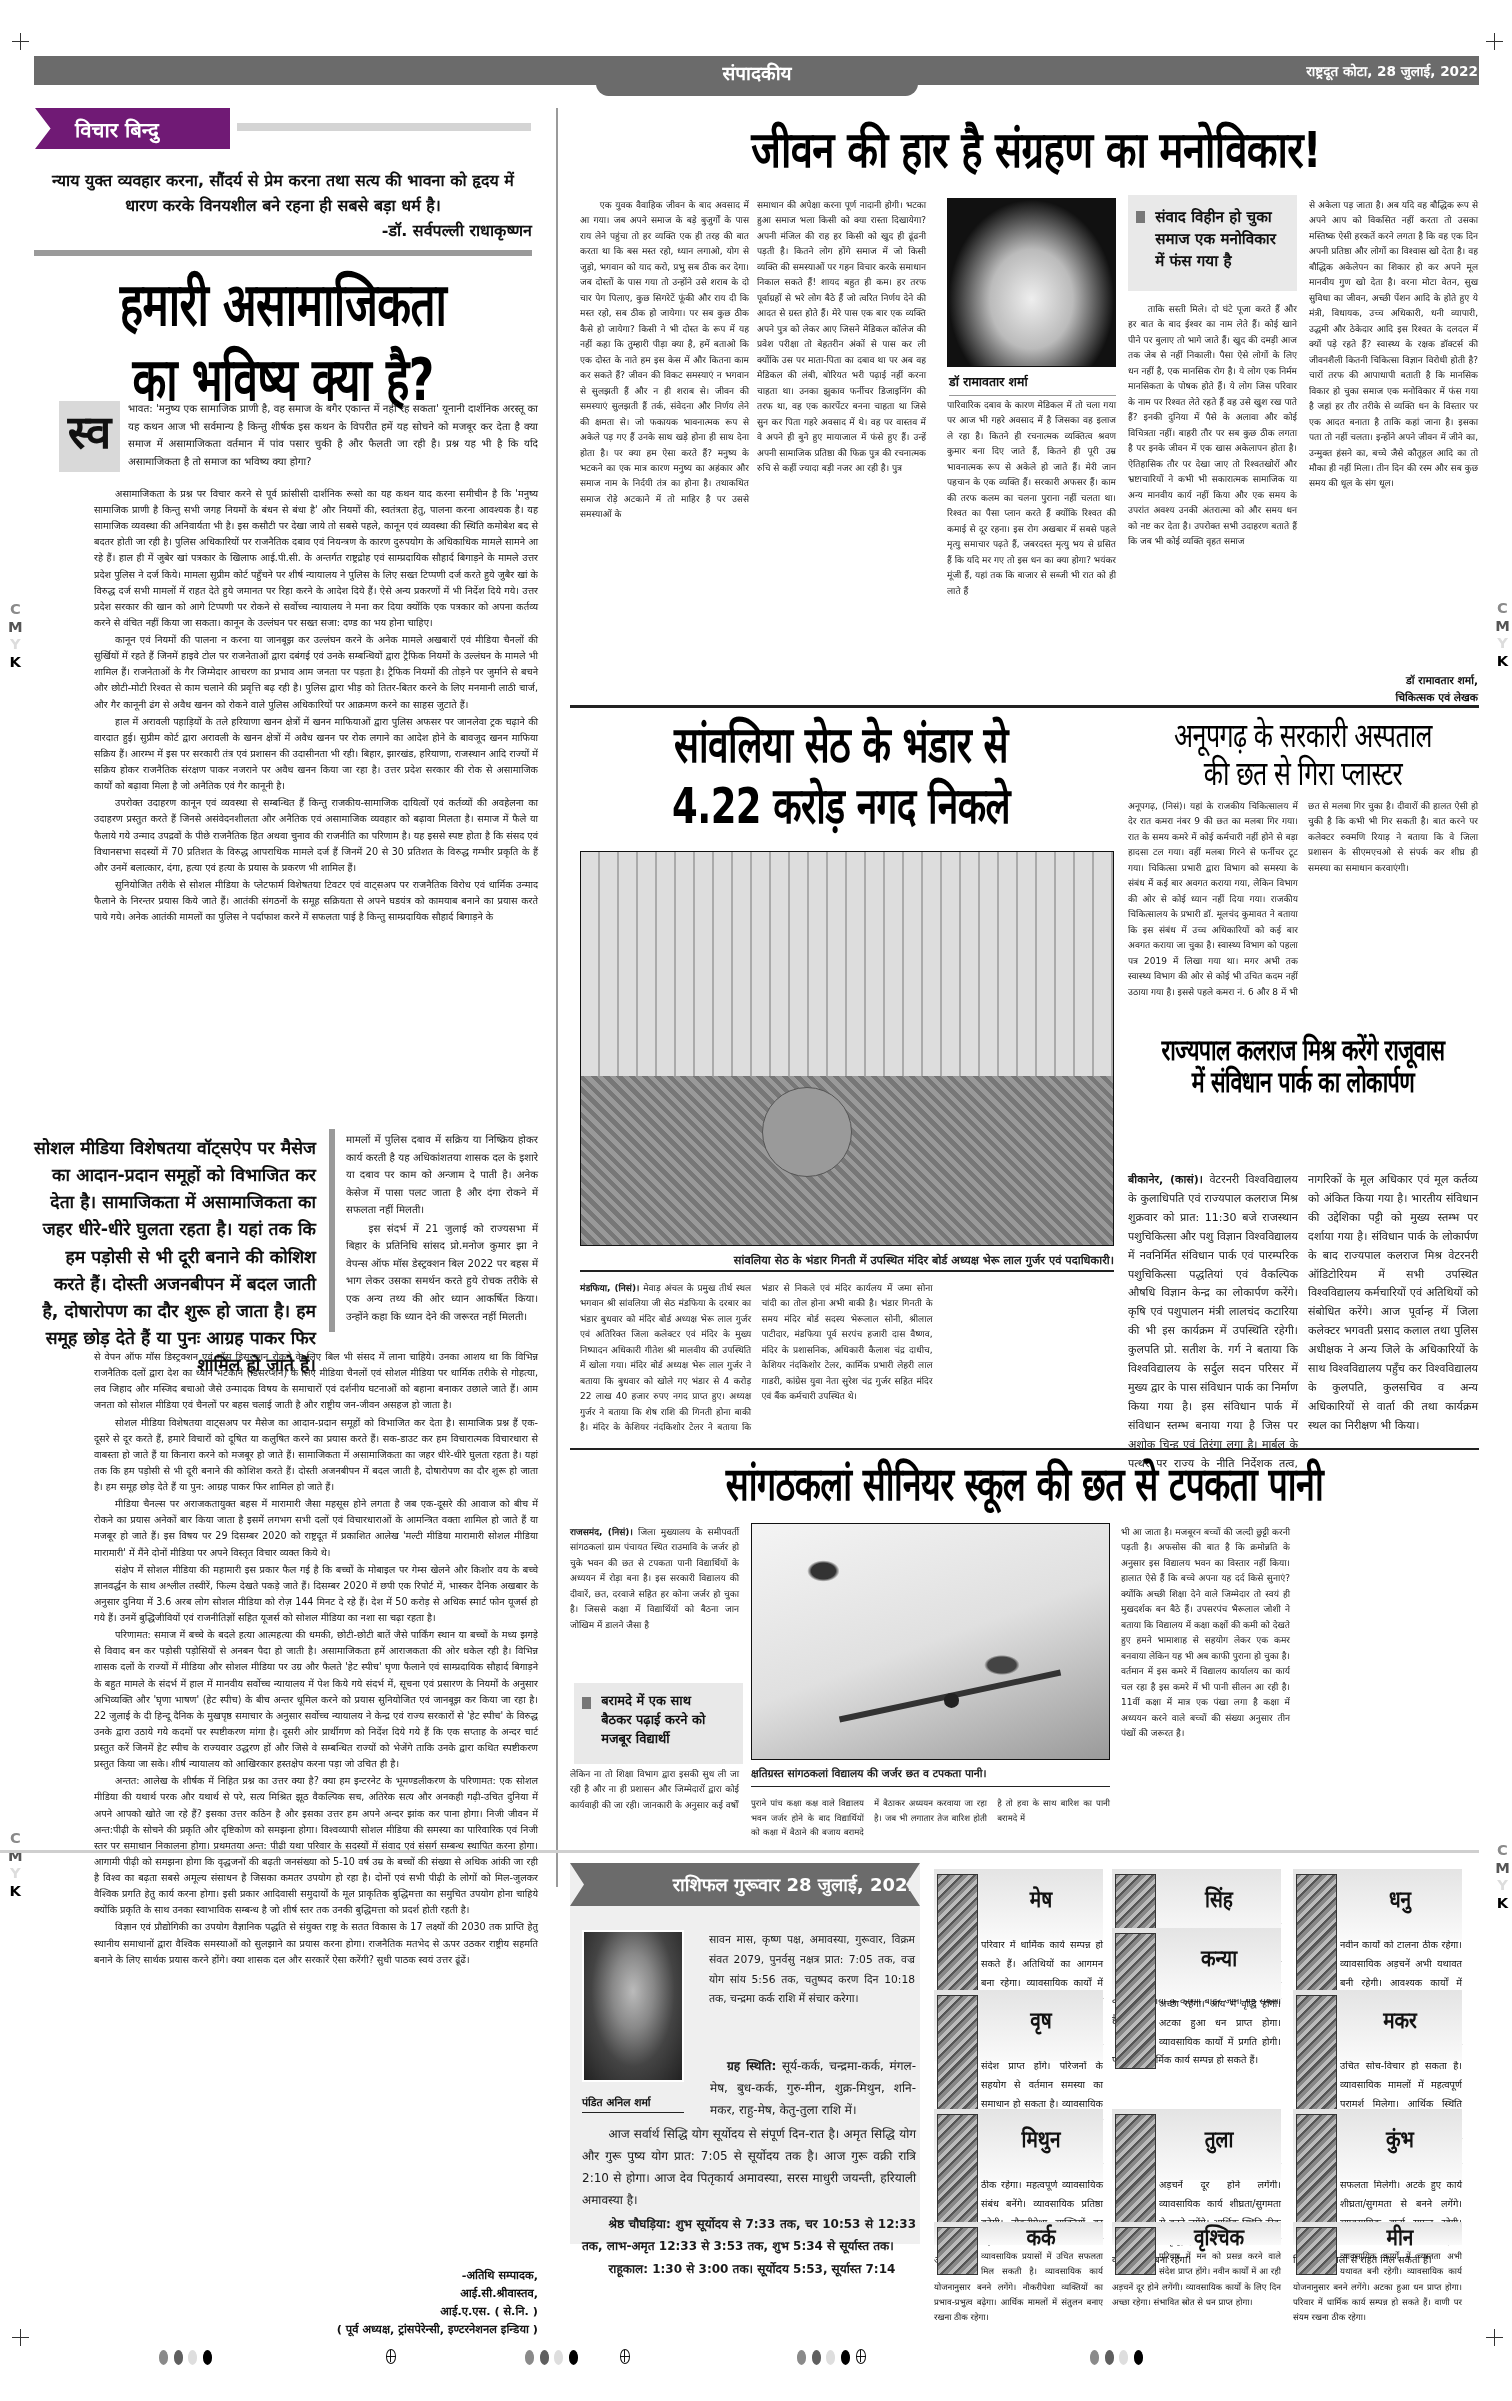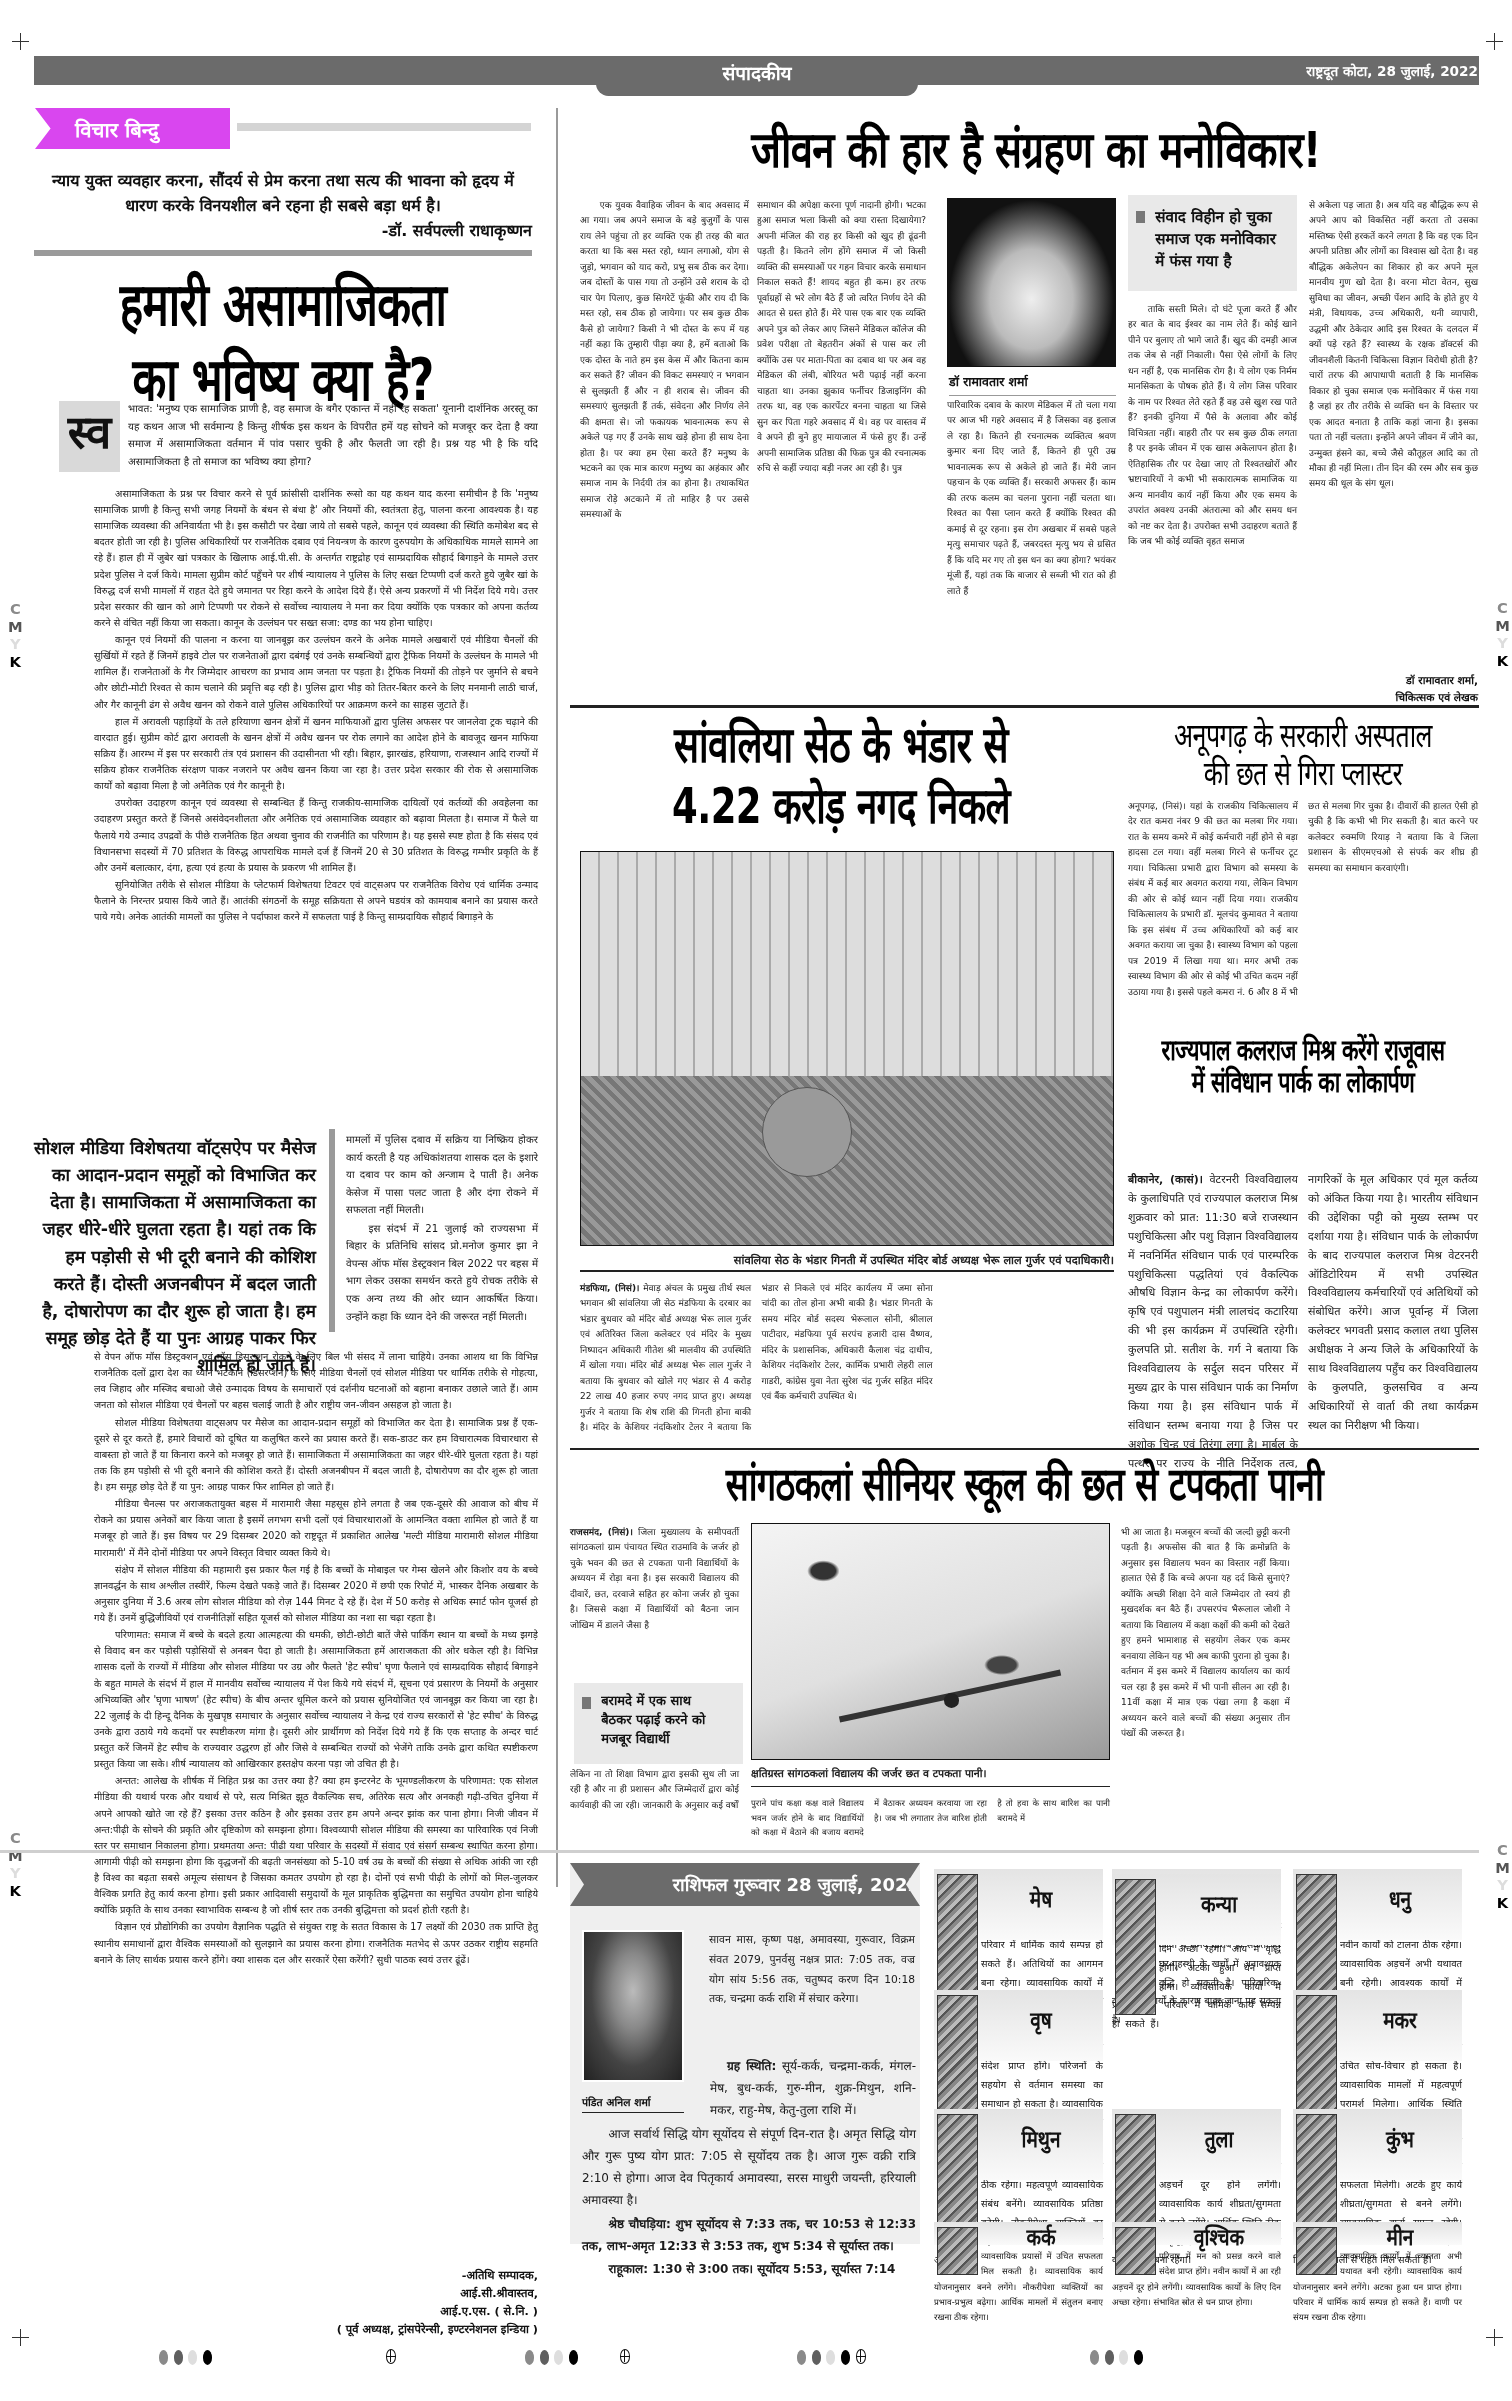--- a/index.html
+++ b/index.html
@@ -62,21 +62,21 @@
 </div>
 
 <div class="abs" style="left:34px;top:56px;width:1445px;height:29px;background:#6b6b6b;"></div>
 <div class="abs" style="left:596px;top:56px;width:322px;height:40px;background:#6b6b6b;border-radius:0 0 12.4px 12.4px;text-align:center;">
   <span style="color:#fff;font-size:19px;font-weight:bold;line-height:34px;">संपादकीय</span>
 </div>
 <div class="abs" style="right:34px;top:61px;color:#fff;font-size:13.6px;font-weight:bold;">राष्ट्रदूत कोटा, 28 जुलाई, 2022</div>
 
 <div class="abs" style="left:556px;top:108px;width:2.3px;height:1779px;background:#9a9a9a;"></div>
 
-<div class="abs" style="left:35px;top:108px;width:195px;height:41px;background:#d946ef;clip-path:polygon(0 0,100% 0,100% 100%,0 100%,8% 50%);">
+<div class="abs" style="left:35px;top:108px;width:195px;height:41px;background:#701a75;clip-path:polygon(0 0,100% 0,100% 100%,0 100%,8% 50%);">
   <span style="position:absolute;left:40px;top:6.8px;color:#fff;font-size:20.3px;font-weight:bold;">विचार बिन्दु</span>
 </div>
 <div class="abs" style="left:237px;top:123px;width:294px;height:8px;background:#d4d4d4;"></div>
 <div class="abs" style="left:34px;top:169px;width:498px;font-size:16px;font-weight:bold;line-height:1.55;text-align:center;">न्याय युक्त व्यवहार करना, सौंदर्य से प्रेम करना तथा सत्य की भावना को हृदय में धारण करके विनयशील बने रहना ही सबसे बड़ा धर्म है।</div>
 <div class="abs" style="left:316px;top:219px;width:216px;font-size:16px;font-weight:bold;text-align:right;">-डॉ. सर्वपल्ली राधाकृष्णन</div>
 <div class="abs" style="left:34px;top:250px;width:498px;height:5.6px;background:#9a9a9a;"></div>
 
 <div class="abs" style="left:34px;top:270px;width:498px;">
   <div class="headline" style="font-size:44px;">हमारी असामाजिकता</div>
   <div class="headline" style="font-size:44px;margin-top:22.6px;">का भविष्य क्या है?</div>
@@ -244,21 +244,21 @@
   <div class="rashi-text" style="margin-top:-22.6px;"><span class="float-space"></span><span>चन्द्रमा अष्टम भाव में शुभ नहीं है। नवीन कार्यों को टालना ठीक रहेगा। व्यावसायिक अड़चनें अभी यथावत बनी रहेगी। आवश्यक कार्यों में विलम्ब हो सकता है। यात्रा टालना ठीक रहेगा।</span></div>
 </div>
 
 <div class="rashi-box" style="left:934px;top:1990px;">
   <div class="rashi-head">
       <div class="rashi-img"></div>
       <div class="rashi-name">वृष</div>
     </div>
   <div class="rashi-text" style="margin-top:-22.6px;"><span class="float-space"></span><span>परिवार में मन को प्रसन्न करने वाले संदेश प्राप्त होंगे। परिजनों के सहयोग से वर्तमान समस्या का समाधान हो सकता है। व्यावसायिक कार्यों के संबंध में सकारात्मक आश्वासन प्राप्त होंगे।</span></div>
 </div>
-<div class="rashi-box" style="left:1112px;top:1874px;font-family:Liberation Mono, monospace;">
+<div class="rashi-box" style="left:1112px;top:1928px;">
   <div class="rashi-head">
       <div class="rashi-img"></div>
       <div class="rashi-name">कन्या</div>
     </div>
   <div class="rashi-text" style="margin-top:-22.6px;"><span class="float-space"></span><span>आर्थिक/वित्तीय मामलों के लिए दिन अच्छा रहेगा। आय में वृद्धि होगी। अटका हुआ धन प्राप्त होगा। व्यावसायिक कार्यों में प्रगति होगी। परिवार में धार्मिक कार्य सम्पन्न हो सकते हैं।</span></div>
 </div>
 <div class="rashi-box" style="left:1293px;top:1990px;">
   <div class="rashi-head">
       <div class="rashi-img"></div>
       <div class="rashi-name">मकर</div>

